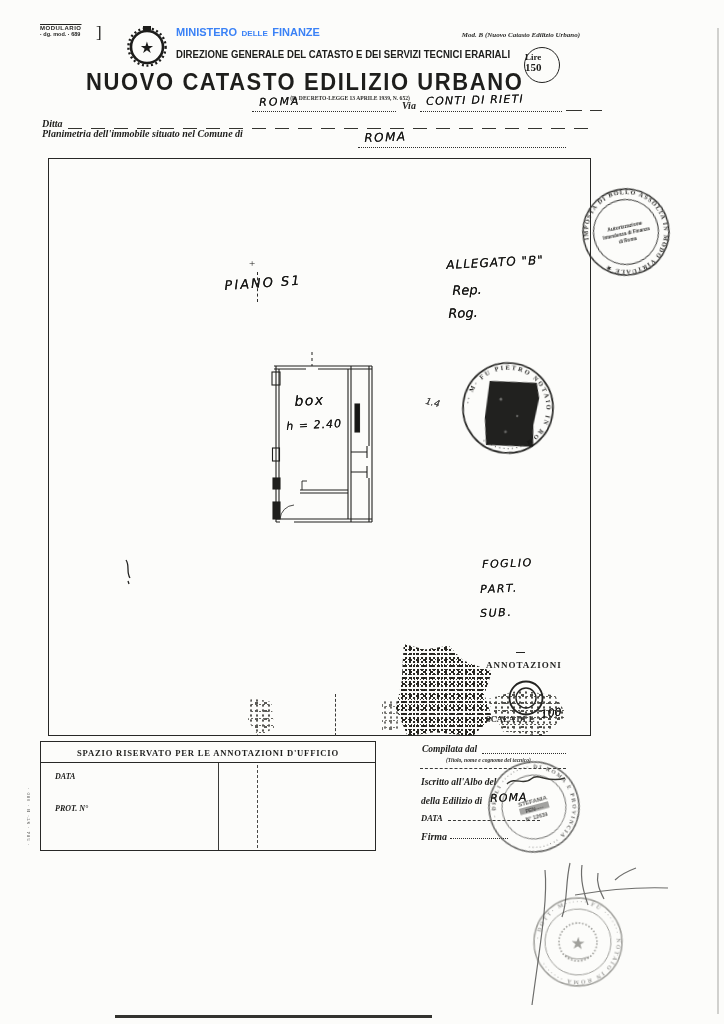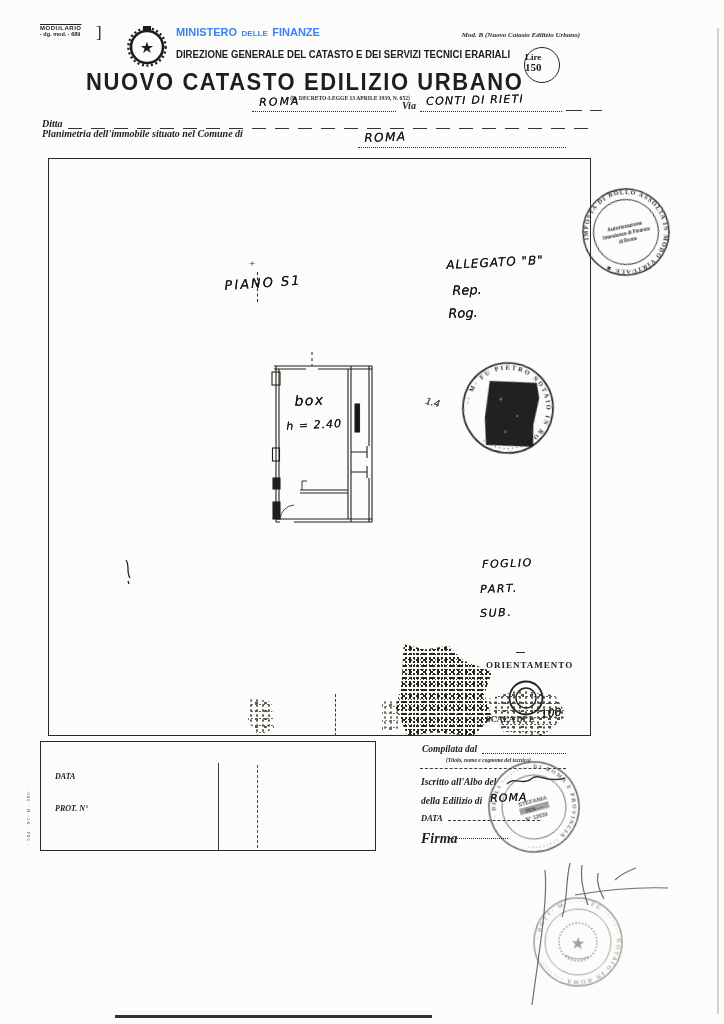--- a/index.html
+++ b/index.html
@@ -144,55 +144,56 @@
 
   <svg class="abs" style="left:122px;top:558px;" width="14" height="28" viewBox="0 0 14 28">
     <path d="M4,2 C8,8 4,14 8,20 M6,23 l1,3" stroke="#232321" stroke-width="1.3" fill="none"></path>
   </svg>
 
   <div class="abs hand" style="left:482px;top:558px;font-size:11px;letter-spacing:1.5px;transform:rotate(-2deg);">FOGLIO</div>
   <div class="abs hand" style="left:480px;top:583px;font-size:11px;letter-spacing:1.5px;transform:rotate(-2deg);">PART.</div>
   <div class="abs hand" style="left:480px;top:607px;font-size:11px;letter-spacing:1.5px;transform:rotate(-2deg);">SUB.</div>
 
   <div class="abs" style="left:516px;top:652px;width:9px;border-bottom:1.6px solid #232321;"></div>
-  <div class="abs pb blurred" style="left:486px;top:660px;font-size:9px;letter-spacing:1px;color:#232321;z-index:3;">ORIENTAMENTO</div>
+  <div class="abs pb blurred" style="left:486px;top:660px;font-size:9px;letter-spacing:1px;color:#232321;z-index:3;">ANNOTAZIONI</div>
   <svg class="abs" style="left:504px;top:676px;z-index:3;" width="44" height="44" viewBox="0 0 44 44">
     <circle cx="22" cy="22" r="16.5" fill="none" stroke="#232321" stroke-width="1.8"></circle>
     <circle cx="22" cy="22" r="10" fill="none" stroke="#232321" stroke-width="1.4"></circle>
   </svg>
   <div class="abs pb blurred" style="left:486px;top:714px;font-size:8.5px;color:#2c2c2a;z-index:3;">SCALA DI 1:</div>
   <div class="abs hand" style="left:540px;top:708px;font-size:11px;transform:rotate(-7deg);z-index:3;">100</div>
 
   <div class="noise heavy" style="left:396px;top:644px;width:96px;height:92px;opacity:.92;clip-path:polygon(8% 0,30% 6%,55% 2%,70% 18%,100% 30%,92% 55%,100% 80%,80% 100%,40% 96%,12% 100%,0 70%,6% 40%);"></div>
   <div class="noise" style="left:487px;top:690px;width:80px;height:46px;opacity:.75;clip-path:polygon(0 20%,40% 0,85% 12%,100% 55%,70% 100%,20% 90%);"></div>
   <div class="noise" style="left:248px;top:698px;width:26px;height:38px;opacity:.7;clip-path:polygon(10% 0,90% 10%,100% 80%,40% 100%,0 60%);"></div>
   <div class="noise" style="left:382px;top:700px;width:16px;height:30px;opacity:.6;"></div>
   <div class="abs" style="left:335px;top:694px;height:42px;border-left:1.3px dashed #3a3a38;"></div>
 
   <div class="abs" style="left:40px;top:741px;width:336px;height:110px;border:1.4px solid #282826;">
+    <div class="pb" style="height:21px;border-bottom:1.3px solid #282826;text-align:center;font-size:8.6px;letter-spacing:.8px;padding-top:6px;">SPAZIO RISERVATO PER LE ANNOTAZIONI D'UFFICIO</div>
     <div class="abs" style="left:177px;top:21px;bottom:0;border-left:1.2px solid #3a3a38;"></div>
     <div class="abs" style="left:216px;top:23px;bottom:2px;border-left:1.2px dashed #4a4a48;"></div>
     <div class="pbi" style="position:absolute;left:14px;top:30px;font-size:8px;">DATA</div>
     <div class="pbi" style="position:absolute;left:14px;top:62px;font-size:8px;">PROT. N°</div>
   </div>
   <div class="abs" style="left:26px;top:845px;font-size:4.5px;letter-spacing:1px;color:#3a3a38;transform:rotate(-90deg);transform-origin:left top;white-space:nowrap;">· 584 · ST· B · 980 ·</div>
 
   <div class="abs pbi" style="left:422px;top:744px;font-size:9.5px;">Compilata dal</div>
   <div class="abs dot" style="left:482px;top:744px;width:84px;height:10px;"></div>
   <div class="abs pbi blurred" style="left:446px;top:757px;font-size:5.6px;color:#2e2e2c;">(Titolo, nome e cognome del tecnico)</div>
   <div class="abs dash" style="left:420px;top:760px;width:146px;height:9px;"></div>
   <div class="abs pbi" style="left:421px;top:777px;font-size:9.5px;">Iscritto all'Albo del</div>
   <svg class="abs" style="left:505px;top:773px;" width="62" height="16" viewBox="0 0 62 16">
     <path d="M2,11 C10,3 18,13 26,6 S42,11 60,5" stroke="#33332f" stroke-width="1.4" fill="none"></path>
   </svg>
   <div class="abs pbi" style="left:421px;top:796px;font-size:9.5px;">della Edilizio di</div>
   <div class="abs hand" style="left:490px;top:792px;font-size:11px;letter-spacing:1px;transform:rotate(-2deg);">ROMA</div>
   <div class="abs pbi" style="left:421px;top:813px;font-size:8.5px;">DATA</div>
   <div class="abs dash" style="left:448px;top:812px;width:92px;height:9px;"></div>
-  <div class="abs pbi" style="left:421px;top:831px;font-size:14px;">Firma</div>
+  <div class="abs pbi" style="left:421px;top:831px;font-size:10px;">Firma</div>
   <div class="abs dot" style="left:450px;top:830px;width:58px;height:9px;"></div>
 
   <svg class="abs blurred" style="left:486px;top:759px;transform:rotate(-15deg);opacity:.85;" width="96" height="96" viewBox="0 0 96 96">
     <defs>
         <path id="arcPro" d="M48,48 m-38.5,0 a38.5,38.5 0 1,1 77,0 a38.5,38.5 0 1,1 -77,0"></path>
       </defs>
     <circle cx="48" cy="48" r="45" fill="none" stroke="#4c4c4a" stroke-width="1.4"></circle>
     <circle cx="48" cy="48" r="32" fill="none" stroke="#4c4c4a" stroke-width=".9"></circle>
     <text font-size="5.6" letter-spacing="1.6" fill="#454543" font-family="Liberation Serif,serif" font-weight="bold">
       <textPath href="#arcPro">· DEGLI ········· DI ROMA E PROVINCIA ·········</textPath>

